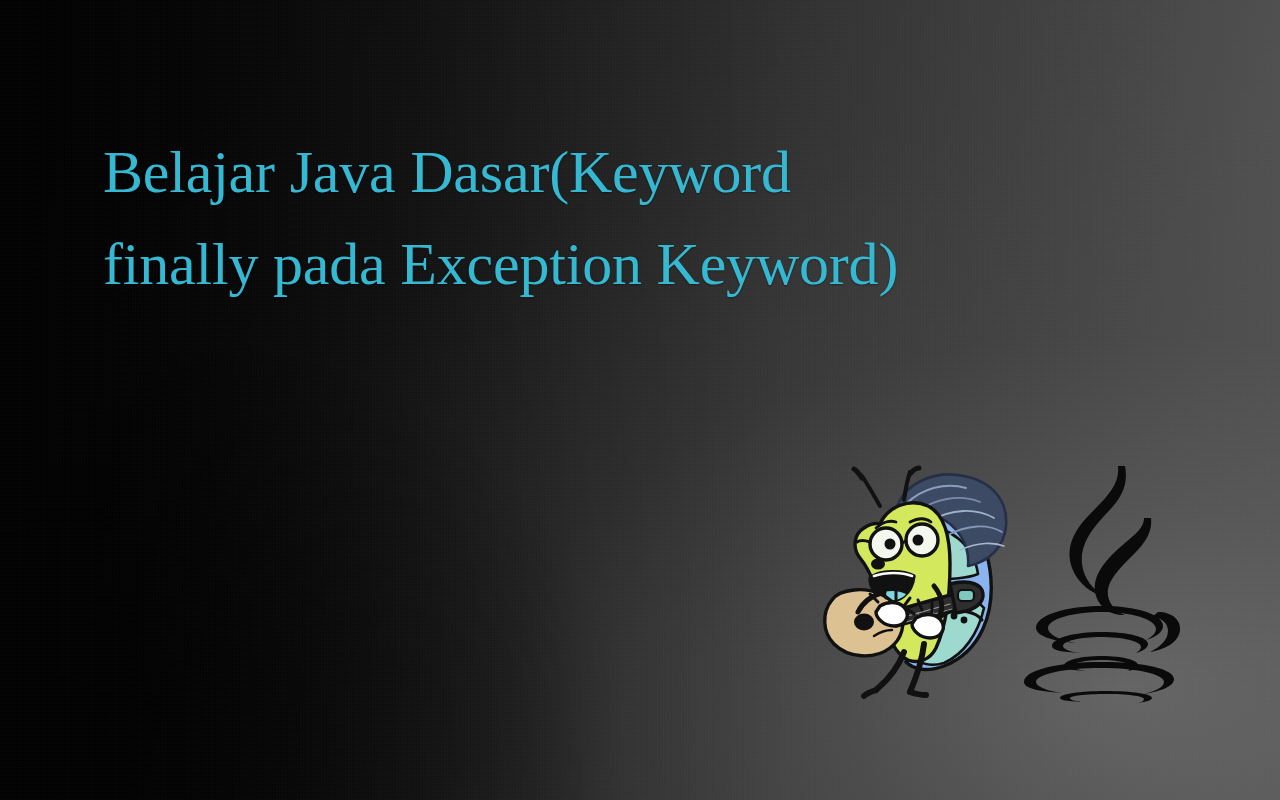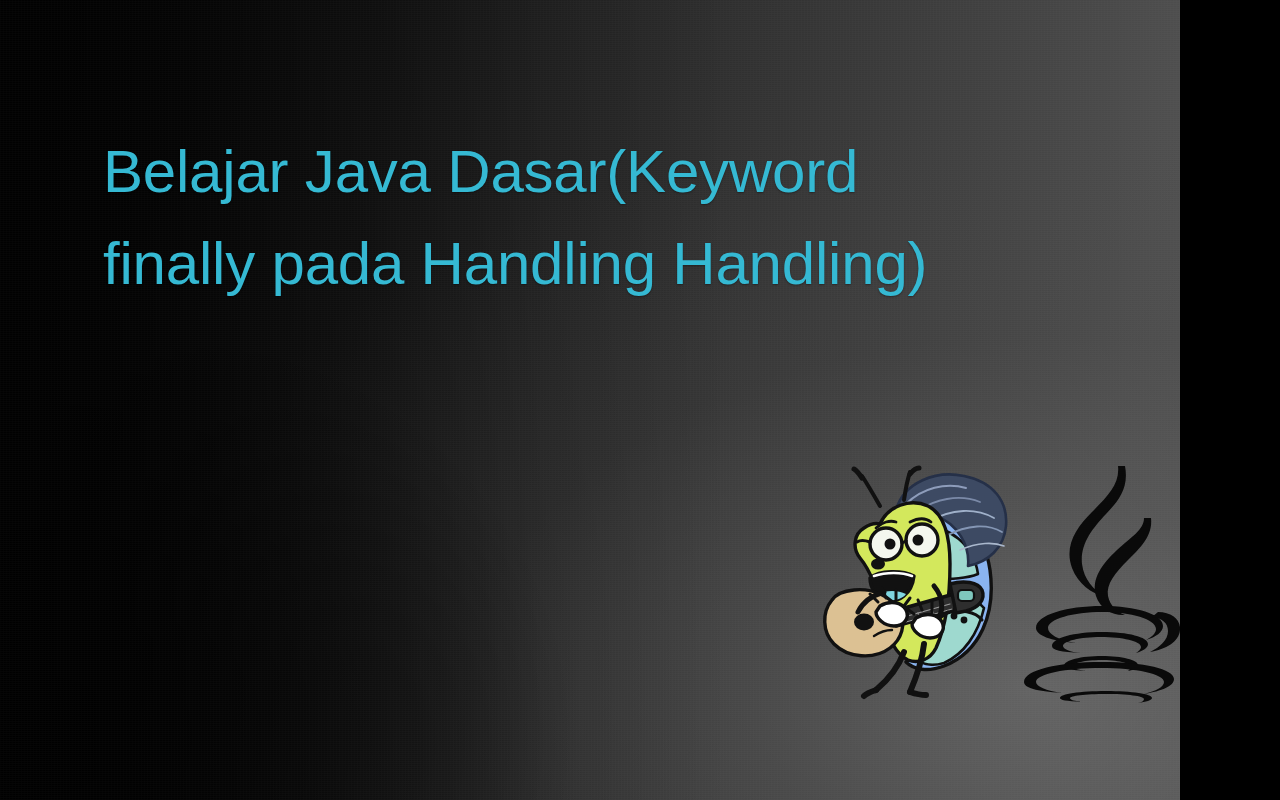--- a/index.html
+++ b/index.html
@@ -2,24 +2,24 @@
 <html><head>
 <meta charset="utf-8">
 <style>
   html, body {
     margin: 0;
     padding: 0;
     background: #000;
   }
   #slide {
     position: relative;
-    width: 1180px;
+    width: 1280px;
     height: 800px;
     overflow: hidden;
-    font-family: Liberation Sans, sans-serif;
+    font-family: Liberation Serif, serif;
     background: #2b2b2b;
   }
   
   .bg-base {
     position: absolute;
     inset: 0;
     background: linear-gradient(100deg,
         #070707 0%,
         #0c0c0c 14%,
         #171717 30%,
@@ -106,21 +106,21 @@
 <div id="slide">
 
   <div class="bg-base"></div>
   <div class="bg-radial"></div>
   <div class="bg-darken-left"></div>
   <div class="bg-darken-bottomleft"></div>
   <div class="bg-noise"></div>
 
   <div id="title-block">
     <div class="title-line">Belajar Java Dasar(Keyword</div>
-    <div class="title-line">finally pada Handling Handling)</div>
+    <div class="title-line">finally pada Exception Keyword)</div>
   </div>
 
   <div id="mascot">
     <svg viewBox="0 0 205 235" width="205" height="235" aria-hidden="true">
       <g stroke="#111" stroke-width="3.4" stroke-linecap="round" stroke-linejoin="round">
 
         <path d="M98 46 C136 40 166 62 172 104 C178 148 162 186 126 200 C110 206 96 204 88 196
                  C112 180 124 150 122 112 C120 80 110 58 98 46 Z" fill="#8ab4f0"></path>
         <path d="M100 60 C132 58 156 80 160 108 C150 112 132 114 118 112 C118 92 110 72 100 60 Z" fill="#9ed9cf" stroke-width="2.6"></path>
         <path d="M121 128 C140 126 158 132 166 142 C160 168 146 188 126 197

